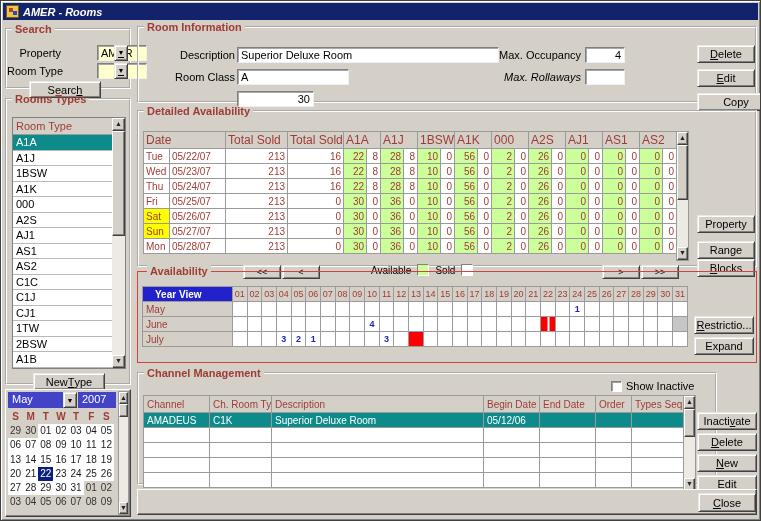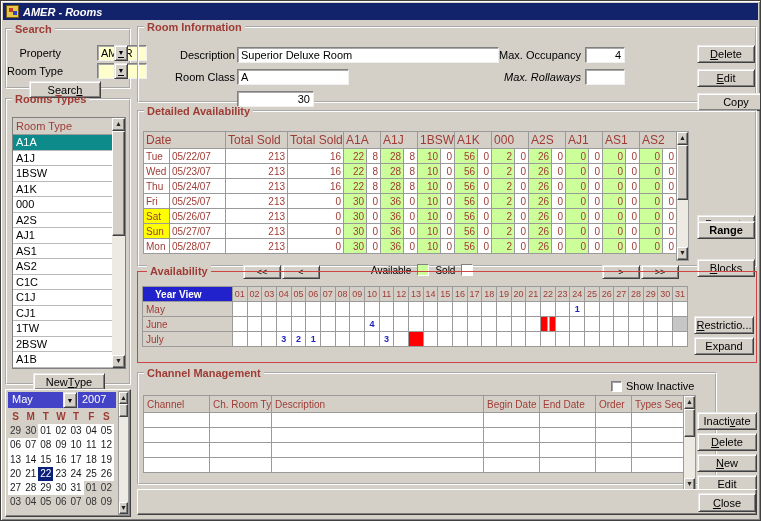--- a/index.html
+++ b/index.html
@@ -480,21 +480,21 @@
     <div class="btn sm" style="left:143px;top:148px;width:38px;height:14px;">&lt;</div>
     <div class="btn sm" style="left:463px;top:148px;width:38px;height:14px;">&gt;</div>
     <div class="btn sm" style="left:502px;top:148px;width:38px;height:14px;">&gt;&gt;</div>
     <div class="legend-row" style="left:232px;top:147px;">
       <span>Available</span>
       <span class="swatch avail"></span>
       <span>Sold</span>
       <span class="swatch"></span>
     </div>
     <div class="btn" style="left:558px;top:98px;width:58px;height:18px;">Property</div>
-    <div class="btn" style="left:558px;top:104px;width:58px;height:18px;font-weight:bold;">Range</div>
+    <div class="btn" style="left:558px;top:124px;width:58px;height:18px;">Range</div>
     <div class="btn" style="left:558px;top:142px;width:58px;height:18px;"><u>B</u>locks</div>
   </fieldset>
 
   <div class="avail-panel">
     <span class="panel-label">Availability</span>
     <table id="yv-table" style="position:absolute;left:4px;top:14px;">
         <colgroup>
           <col style="width:90px">
         </colgroup>
         <tbody>
@@ -659,20 +659,29 @@
         <tbody>
           <tr>
             <th>Channel</th>
             <th>Ch. Room Type</th>
             <th>Description</th>
             <th>Begin Date</th>
             <th>End Date</th>
             <th>Order</th>
             <th>Types Seq.</th>
           </tr>
+          <tr class="sel">
+            <td>AMADEUS</td>
+            <td>C1K</td>
+            <td>Superior Deluxe Room</td>
+            <td>05/12/06</td>
+            <td></td>
+            <td></td>
+            <td></td>
+          </tr>
           <tr>
             <td></td>
             <td></td>
             <td></td>
             <td></td>
             <td></td>
             <td></td>
             <td></td>
           </tr>
           <tr>

